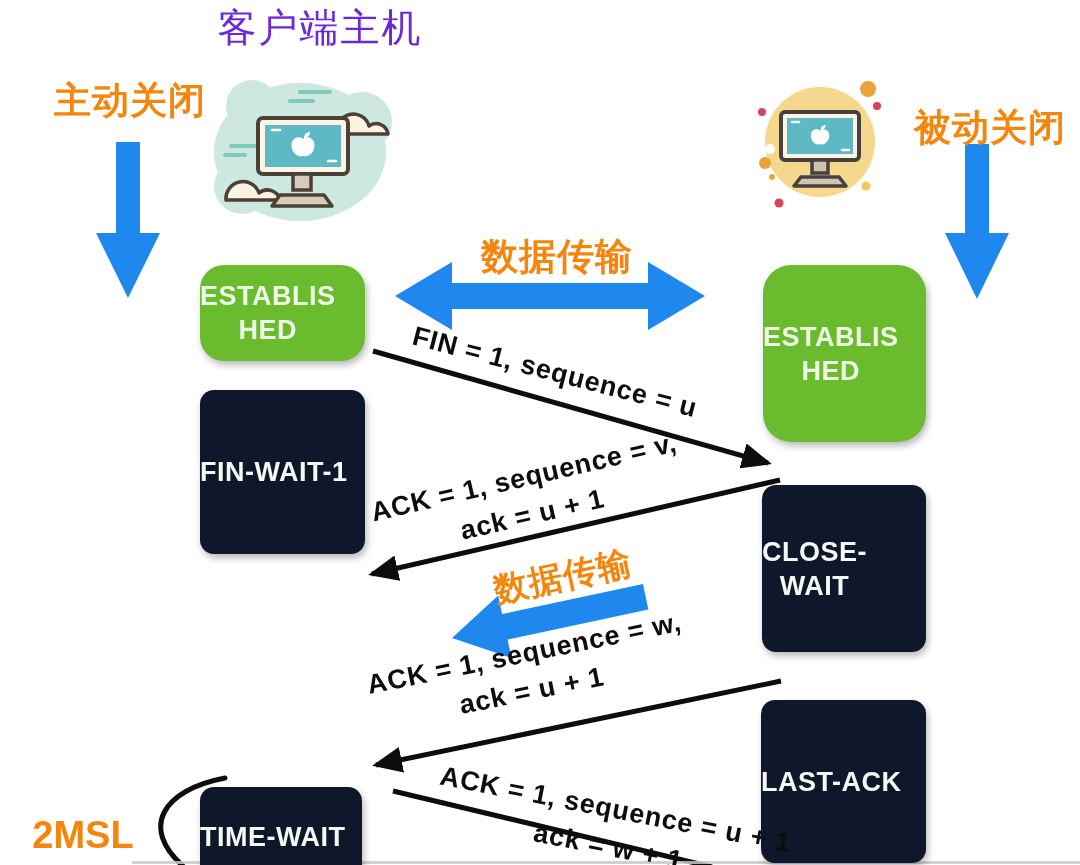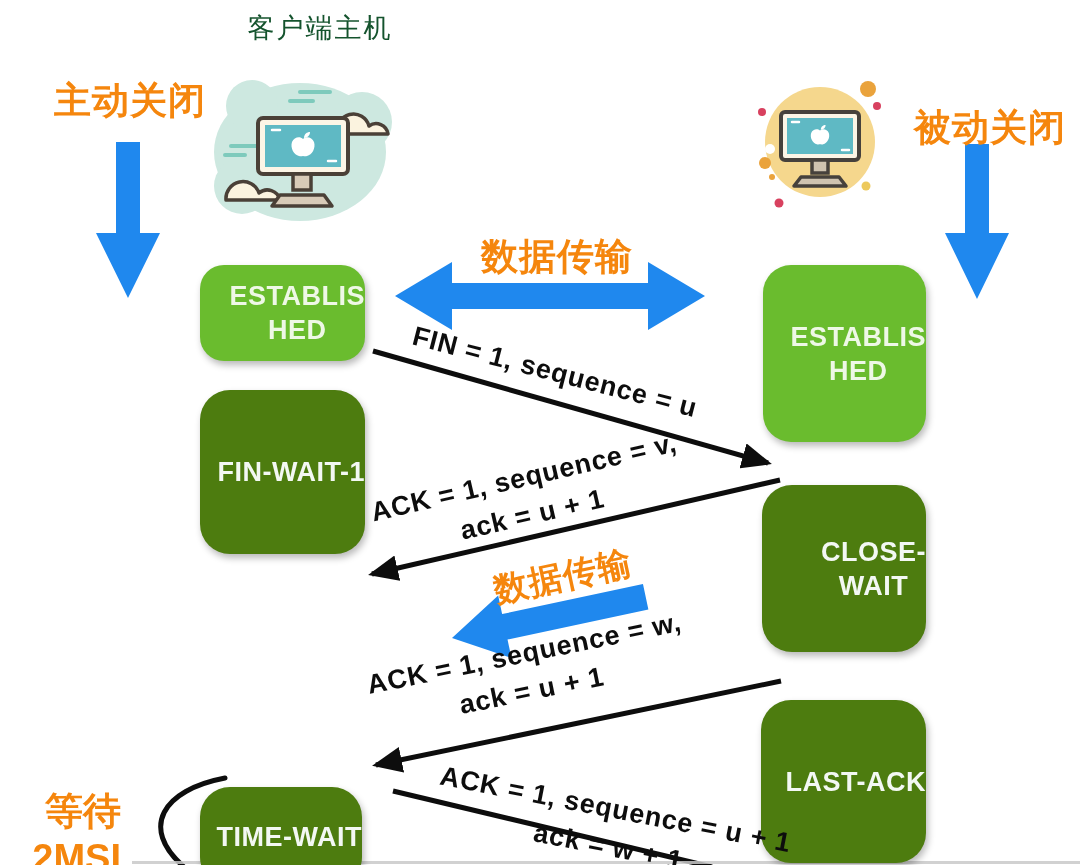--- a/index.html
+++ b/index.html
@@ -6,42 +6,42 @@
   #canvas{
     position:relative;
     width:1080px;height:865px;
     overflow:hidden;
     background:#ffffff;
     font-family:"Liberation Sans", sans-serif;
   }
   .abs{position:absolute;}
   .ctr{transform:translate(-50%,-50%);}
   .host-title{
-    font-size:27px;color:#14532d;letter-spacing:2px;
+    font-size:39px;color:#6d28d9;letter-spacing:2px;
     white-space:nowrap;font-weight:500;
   }
   .orange-label{
     color:#f5860d;font-weight:bold;font-size:37px;
     letter-spacing:1px;white-space:nowrap;
   }
   .orange-label.small{font-size:34px;}
   .wait-label{
     color:#f5860d;font-weight:bold;font-size:38px;
     line-height:47px;text-align:center;white-space:nowrap;
   }
   .state-box{
     position:absolute;
-    display:flex;align-items:center;justify-content:flex-end;
+    display:flex;align-items:center;justify-content:flex-start;
     text-align:center;
     font-weight:bold;font-size:27px;letter-spacing:0.5px;
     line-height:34px;
     box-shadow:2px 4px 7px rgba(0,0,0,0.28);
   }
   .state-box.green{background:#6abc2e;color:#eef8e6;border-radius:24px;}
-  .state-box.teal{background:#4d7c0f;color:#f3f8f3;border-radius:30px;}
+  .state-box.teal{background:#0f172a;color:#f3f8f3;border-radius:14px;}
   .msg{
     color:#0d0d0d;font-weight:bold;font-size:27px;
     letter-spacing:0.8px;line-height:38px;
     text-align:center;white-space:nowrap;
   }
   svg{display:block;}
   #overlay{position:absolute;left:0;top:0;pointer-events:none;}
   .layer-text{z-index:30;}
   .layer-box{z-index:20;}
   #bottom-rule{
@@ -129,21 +129,20 @@
 
   <div id="bottom-rule"></div>
 
   <div class="abs ctr host-title layer-text" style="left:320px;top:28px;">客户端主机</div>
 
   <div class="abs ctr orange-label layer-text" style="left:130px;top:101px;">主动关闭</div>
   <div class="abs ctr orange-label layer-text" style="left:990px;top:100px;margin-top:28px;">被动关闭</div>
   <div class="abs ctr orange-label layer-text" style="left:557px;top:257px;">数据传输</div>
   <div class="abs ctr orange-label small layer-text" style="left:563px;top:577px;transform:translate(-50%,-50%) rotate(-12deg);">数据传输</div>
   <div class="abs ctr wait-label layer-text" style="left:83px;top:835px;">
-    <div>等待</div>
     <div>2MSL</div>
   </div>
 
   <div class="state-box green layer-box" style="left:200px;top:265px;width:165px;height:96px;">
     <div>
       <div>ESTABLIS</div>
       <div>HED</div>
     </div>
   </div>
   <div class="state-box teal layer-box" style="left:200px;top:390px;width:165px;height:164px;">FIN-WAIT-1</div>

